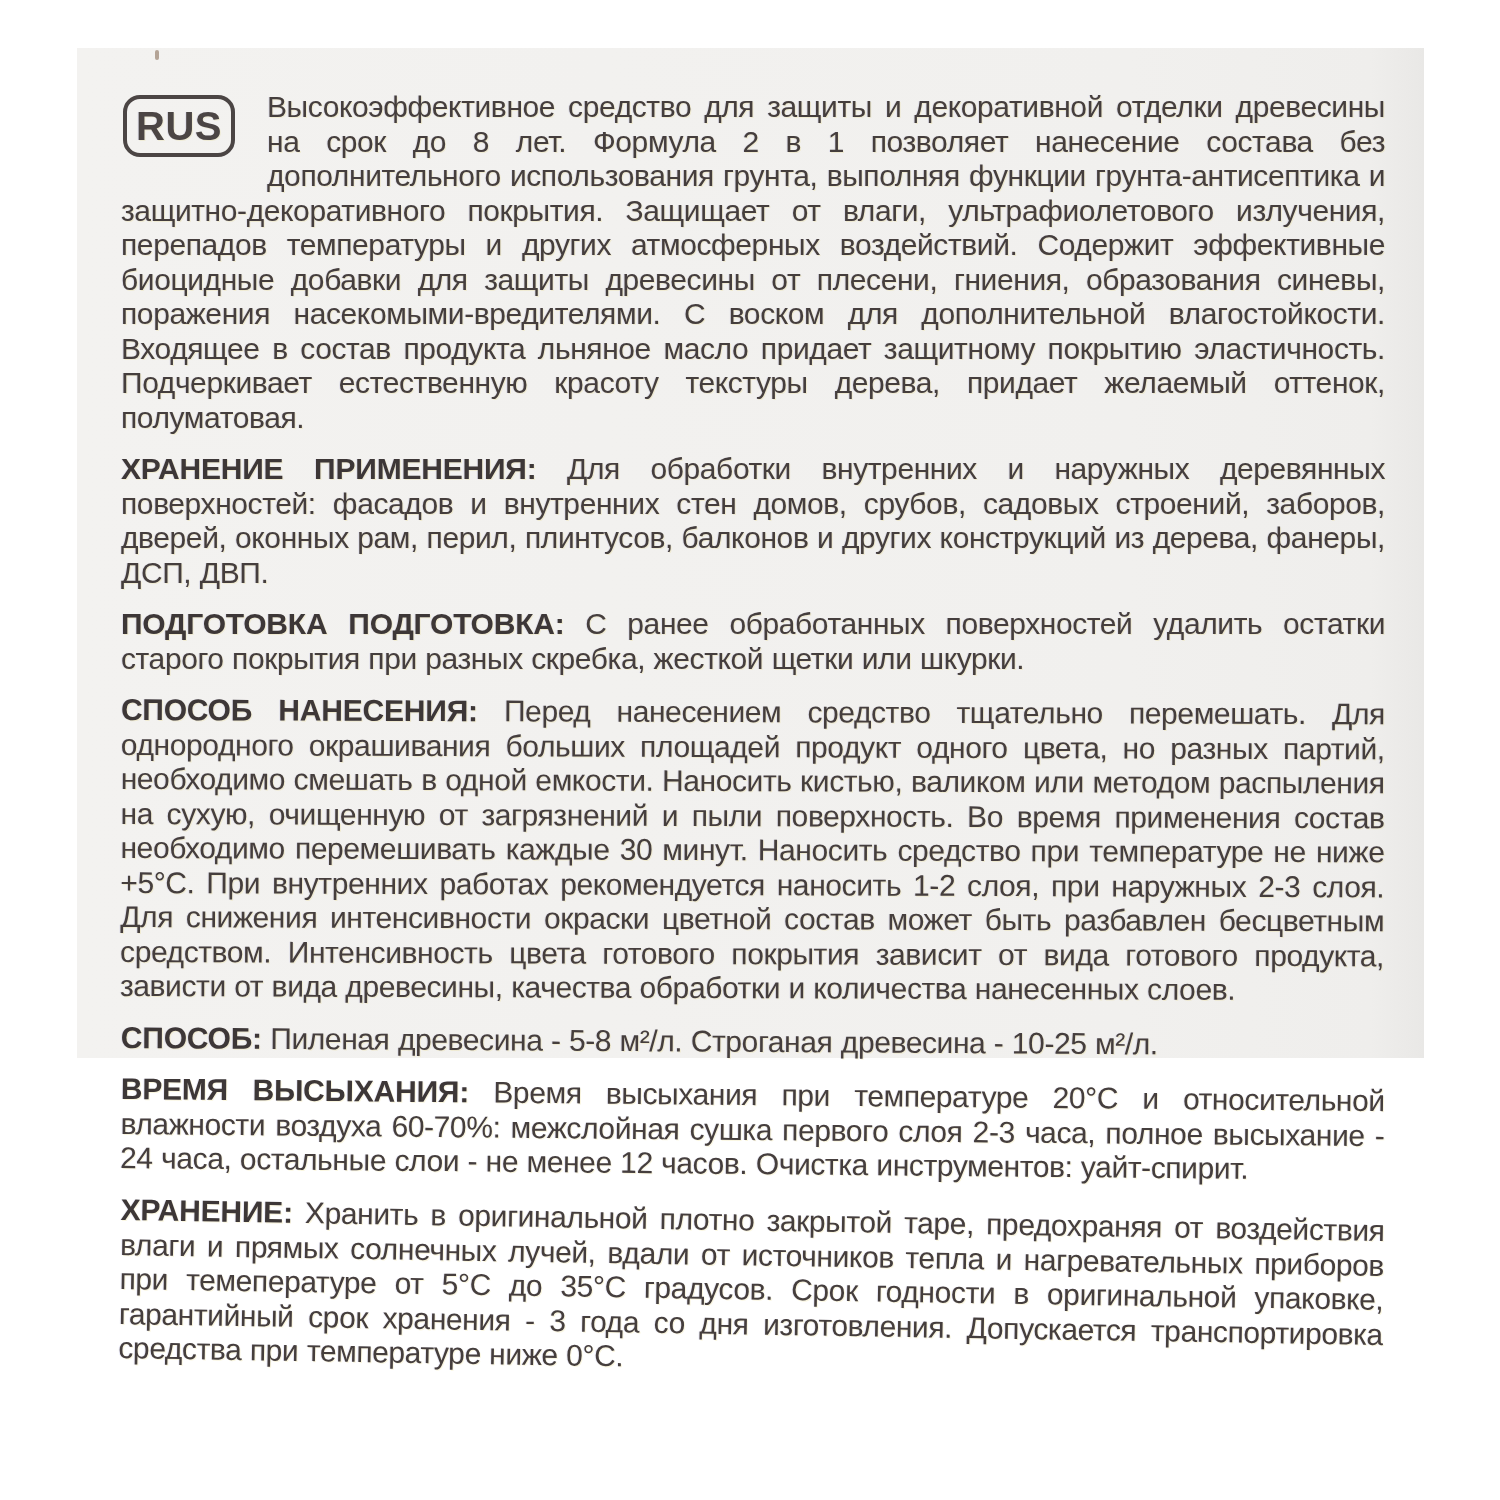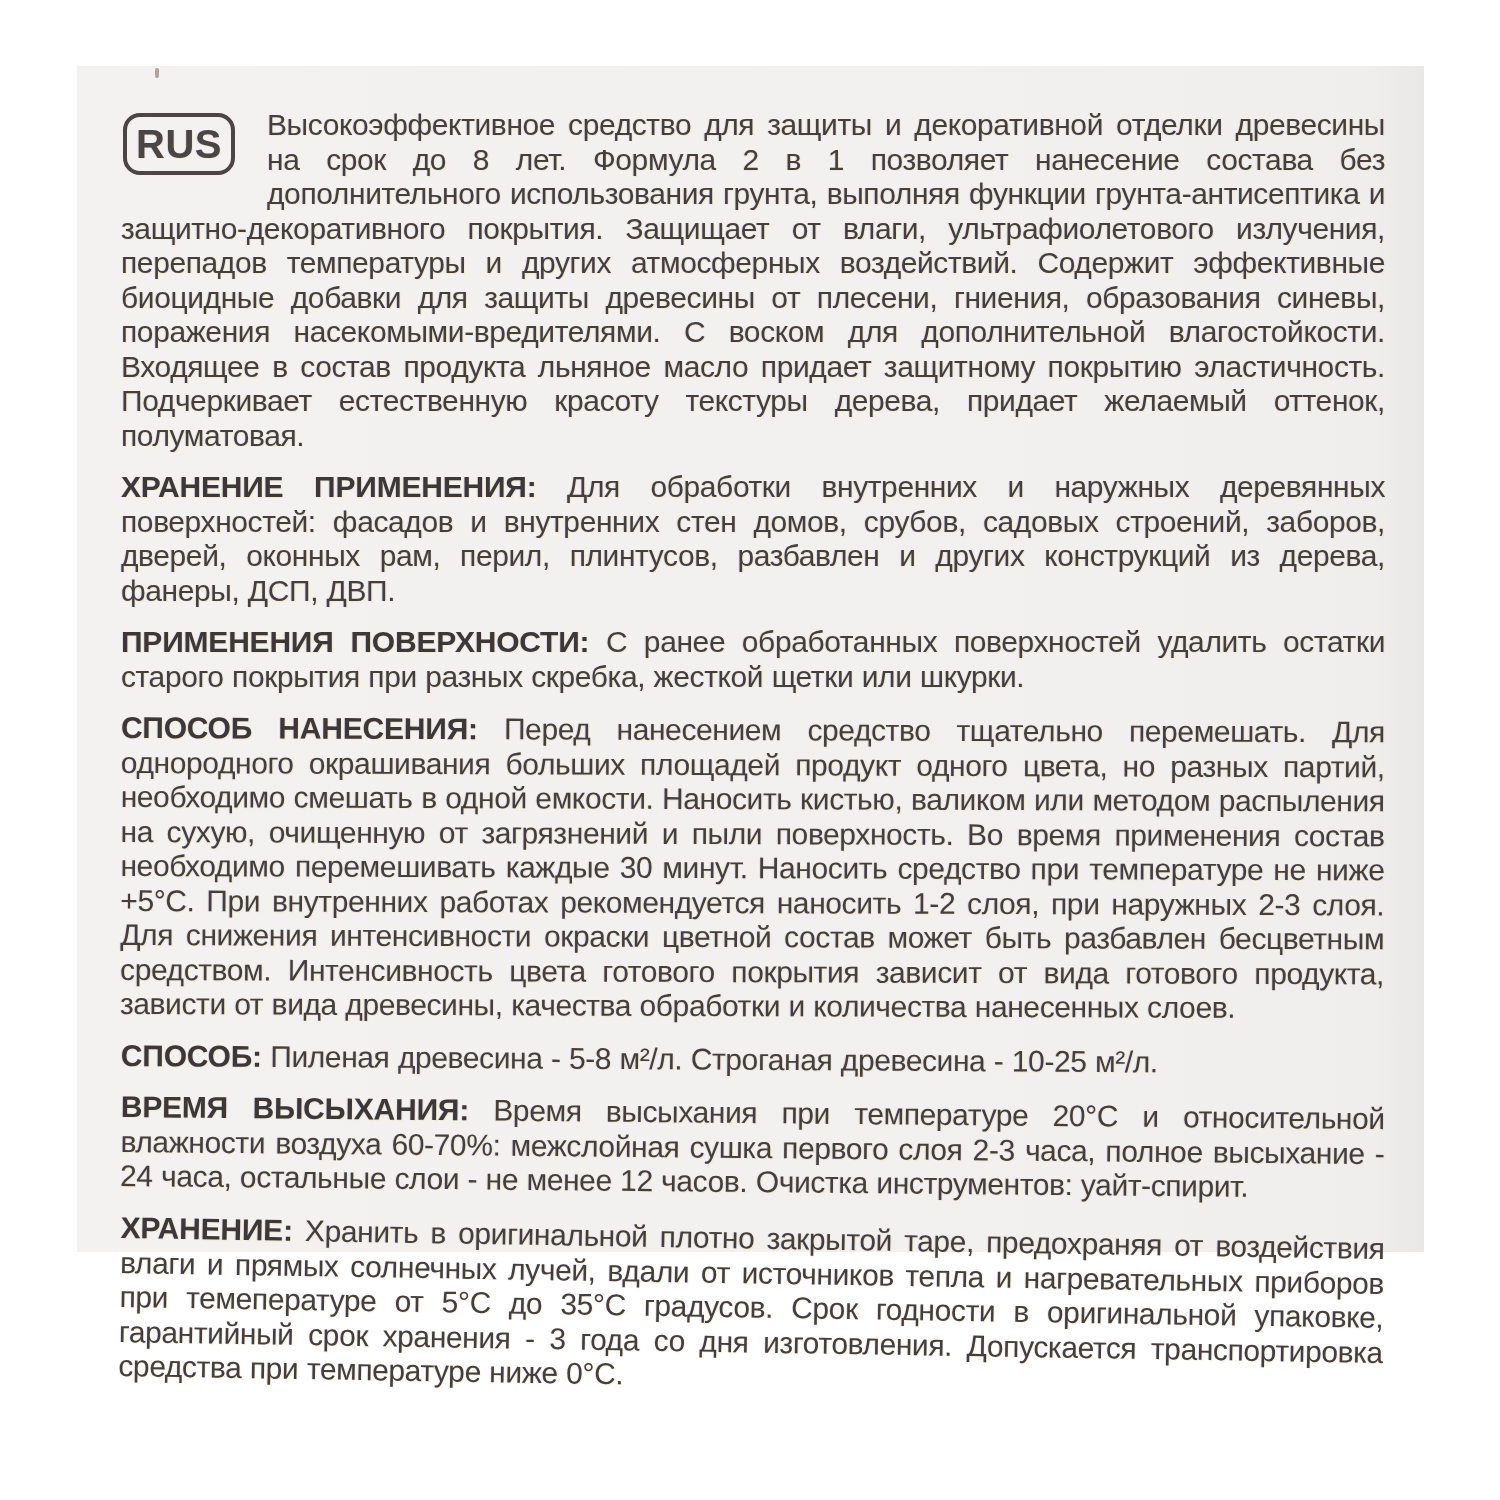--- a/index.html
+++ b/index.html
@@ -12,23 +12,23 @@
     position: relative;
     width: 1500px;
     height: 1500px;
     background: #ffffff;
     overflow: hidden;
   }
   
   .paper {
     position: absolute;
     left: 77px;
-    top: 66px;
+    top: 48px;
     width: 1347px;
-    height: 1186px;
+    height: 1010px;
     background: linear-gradient(90deg, #f3f2f0 0%, #f1f0ee 78%, #efeeec 96%, #e9e8e6 100%);
   }
   .speck {
     position: absolute;
     left: 78px;
     top: 2px;
     width: 4px;
     height: 10px;
     background: #8a6f5a;
     opacity: .6;
@@ -89,25 +89,25 @@
 
       <p class="intro">
         <span class="badge">
           <span>RUS</span>
         </span>
         <span>Высокоэффективное средство для защиты и декоративной отделки древесины на срок до 8 лет.  Формула 2 в 1 позволяет нанесение состава без дополнительного использования грунта, выполняя функции грунта-антисептика и защитно-декоративного покрытия. Защищает от влаги, ультрафиолетового излучения, перепадов температуры и других атмосферных воздействий. Содержит эффективные биоцидные добавки для защиты древесины от плесени, гниения, образования синевы, поражения насекомыми-вредителями. С воском для дополнительной влагостойкости. Входящее в состав продукта льняное масло придает защитному покрытию эластичность. Подчеркивает естественную красоту текстуры дерева, придает желаемый оттенок, полуматовая.</span>
       </p>
 
       <p class="section">
         <b>ХРАНЕНИЕ ПРИМЕНЕНИЯ:</b>
-        <span>Для обработки внутренних и наружных деревянных поверхностей: фасадов и внутренних стен домов, срубов, садовых строений, заборов, дверей, оконных рам, перил, плинтусов, разбавлен и других конструкций из дерева, фанеры, ДСП, ДВП.</span>
+        <span>Для обработки внутренних и наружных деревянных поверхностей: фасадов и внутренних стен домов, срубов, садовых строений, заборов, дверей, оконных рам, перил, плинтусов, балконов и других конструкций из дерева, фанеры, ДСП, ДВП.</span>
       </p>
 
       <p class="section">
-        <b>ПРИМЕНЕНИЯ ПОВЕРХНОСТИ:</b>
+        <b>ПОДГОТОВКА ПОДГОТОВКА:</b>
         <span>С ранее обработанных поверхностей удалить остатки старого покрытия при разных скребка, жесткой щетки или шкурки.</span>
       </p>
 
       <p class="section tilt-a">
         <b>СПОСОБ НАНЕСЕНИЯ:</b>
         <span>Перед нанесением средство тщательно перемешать. Для однородного окрашивания больших площадей продукт одного цвета, но разных партий, необходимо смешать в одной емкости. Наносить кистью, валиком или методом распыления на сухую, очищенную от загрязнений и пыли поверхность. Во время применения состав необходимо перемешивать каждые 30 минут. Наносить средство при температуре не ниже +5°С. При внутренних работах рекомендуется наносить 1-2 слоя, при наружных 2-3 слоя. Для снижения интенсивности окраски цветной состав может быть разбавлен бесцветным средством. Интенсивность цвета готового покрытия зависит от вида готового продукта, зависти от вида древесины, качества обработки и количества нанесенных слоев.</span>
       </p>
 
       <p class="section tilt-b">
         <b>СПОСОБ:</b>

